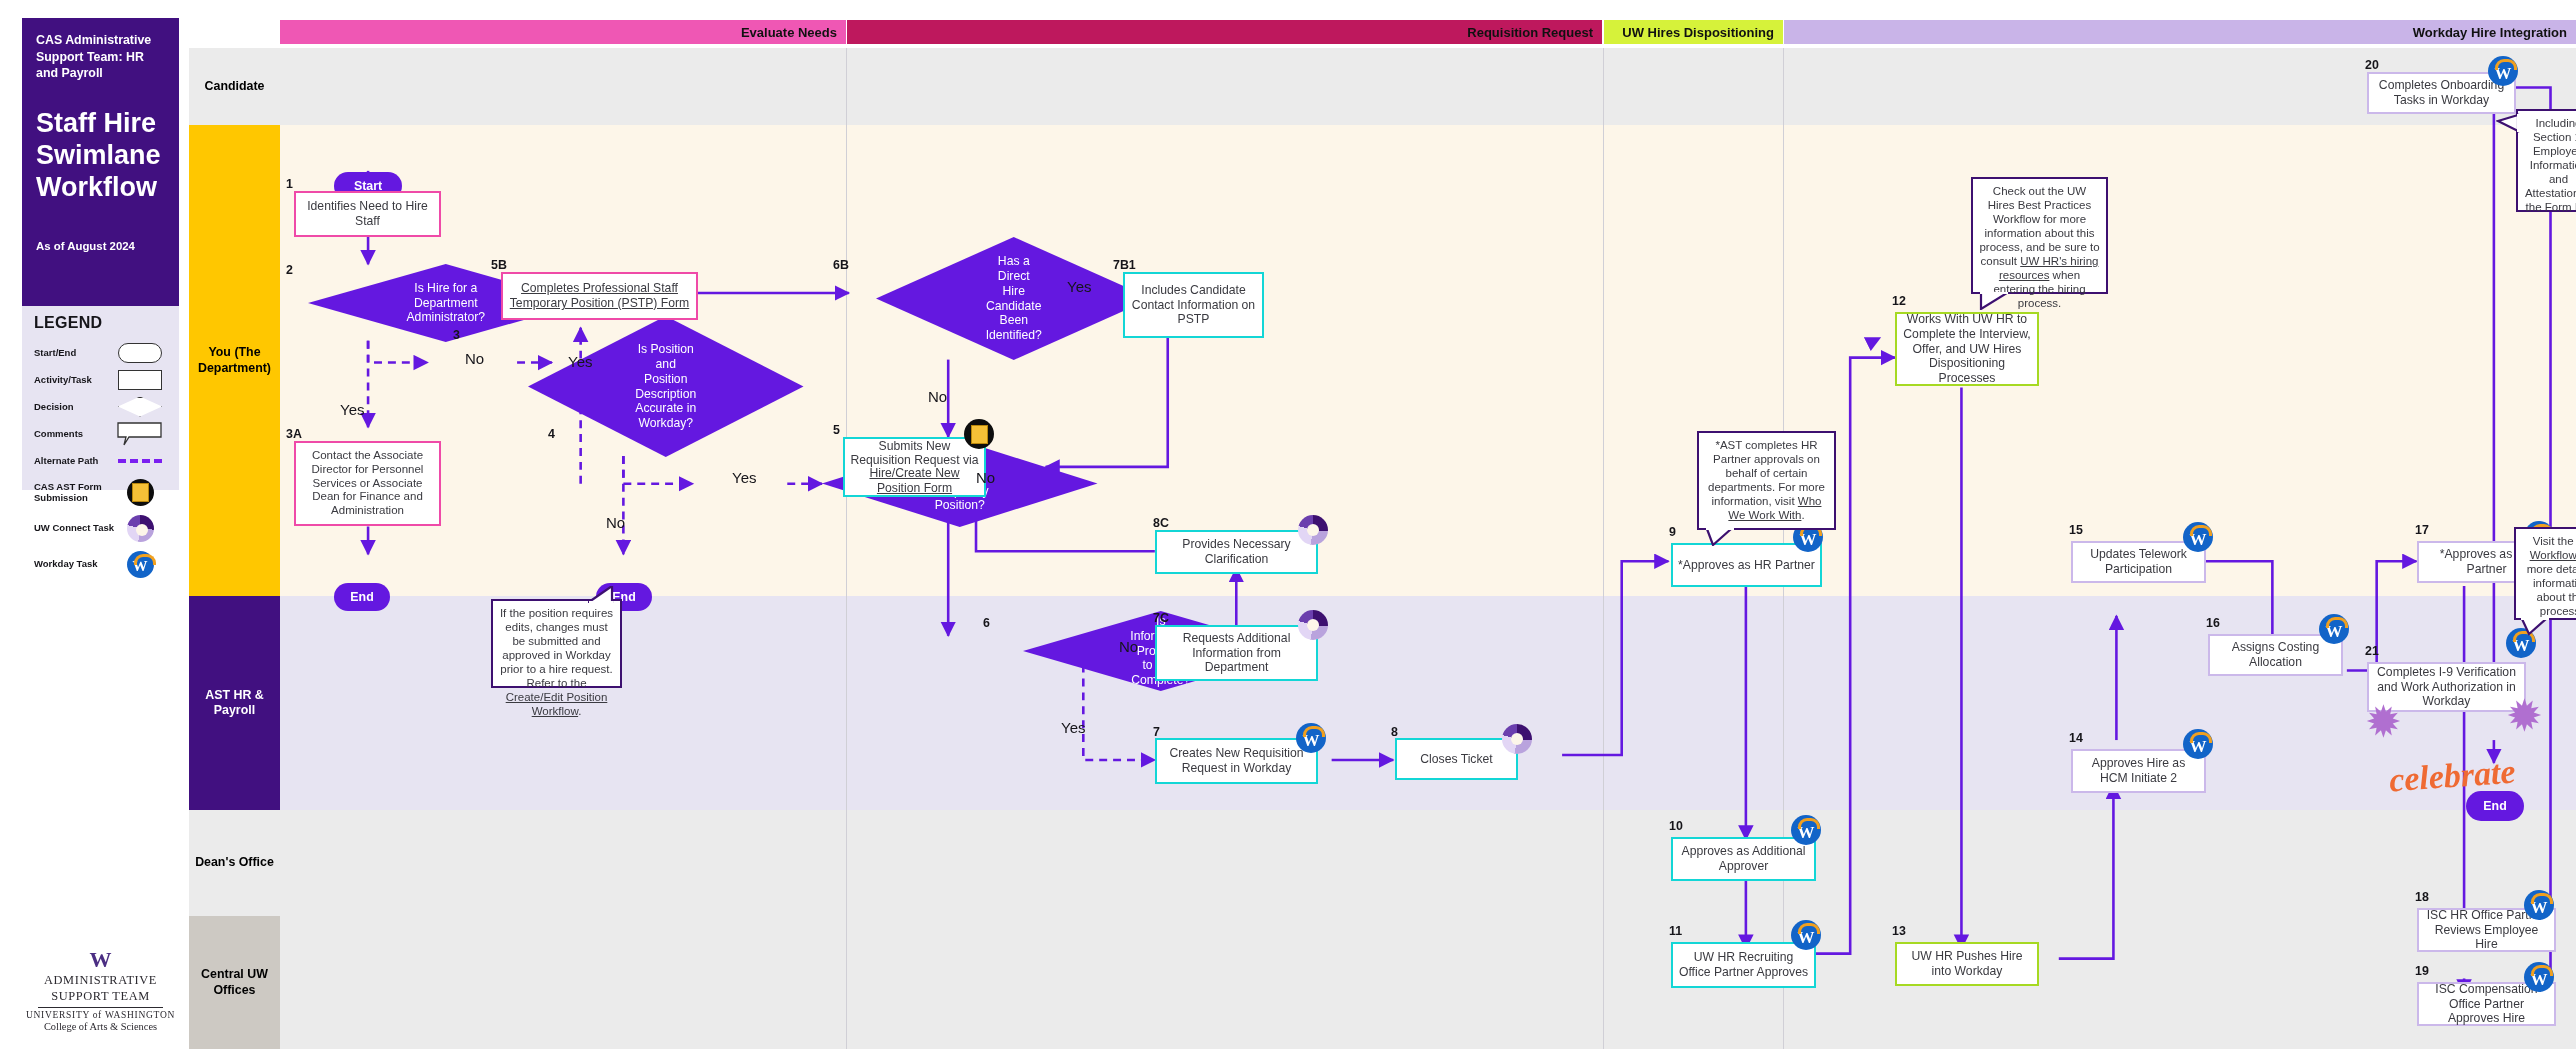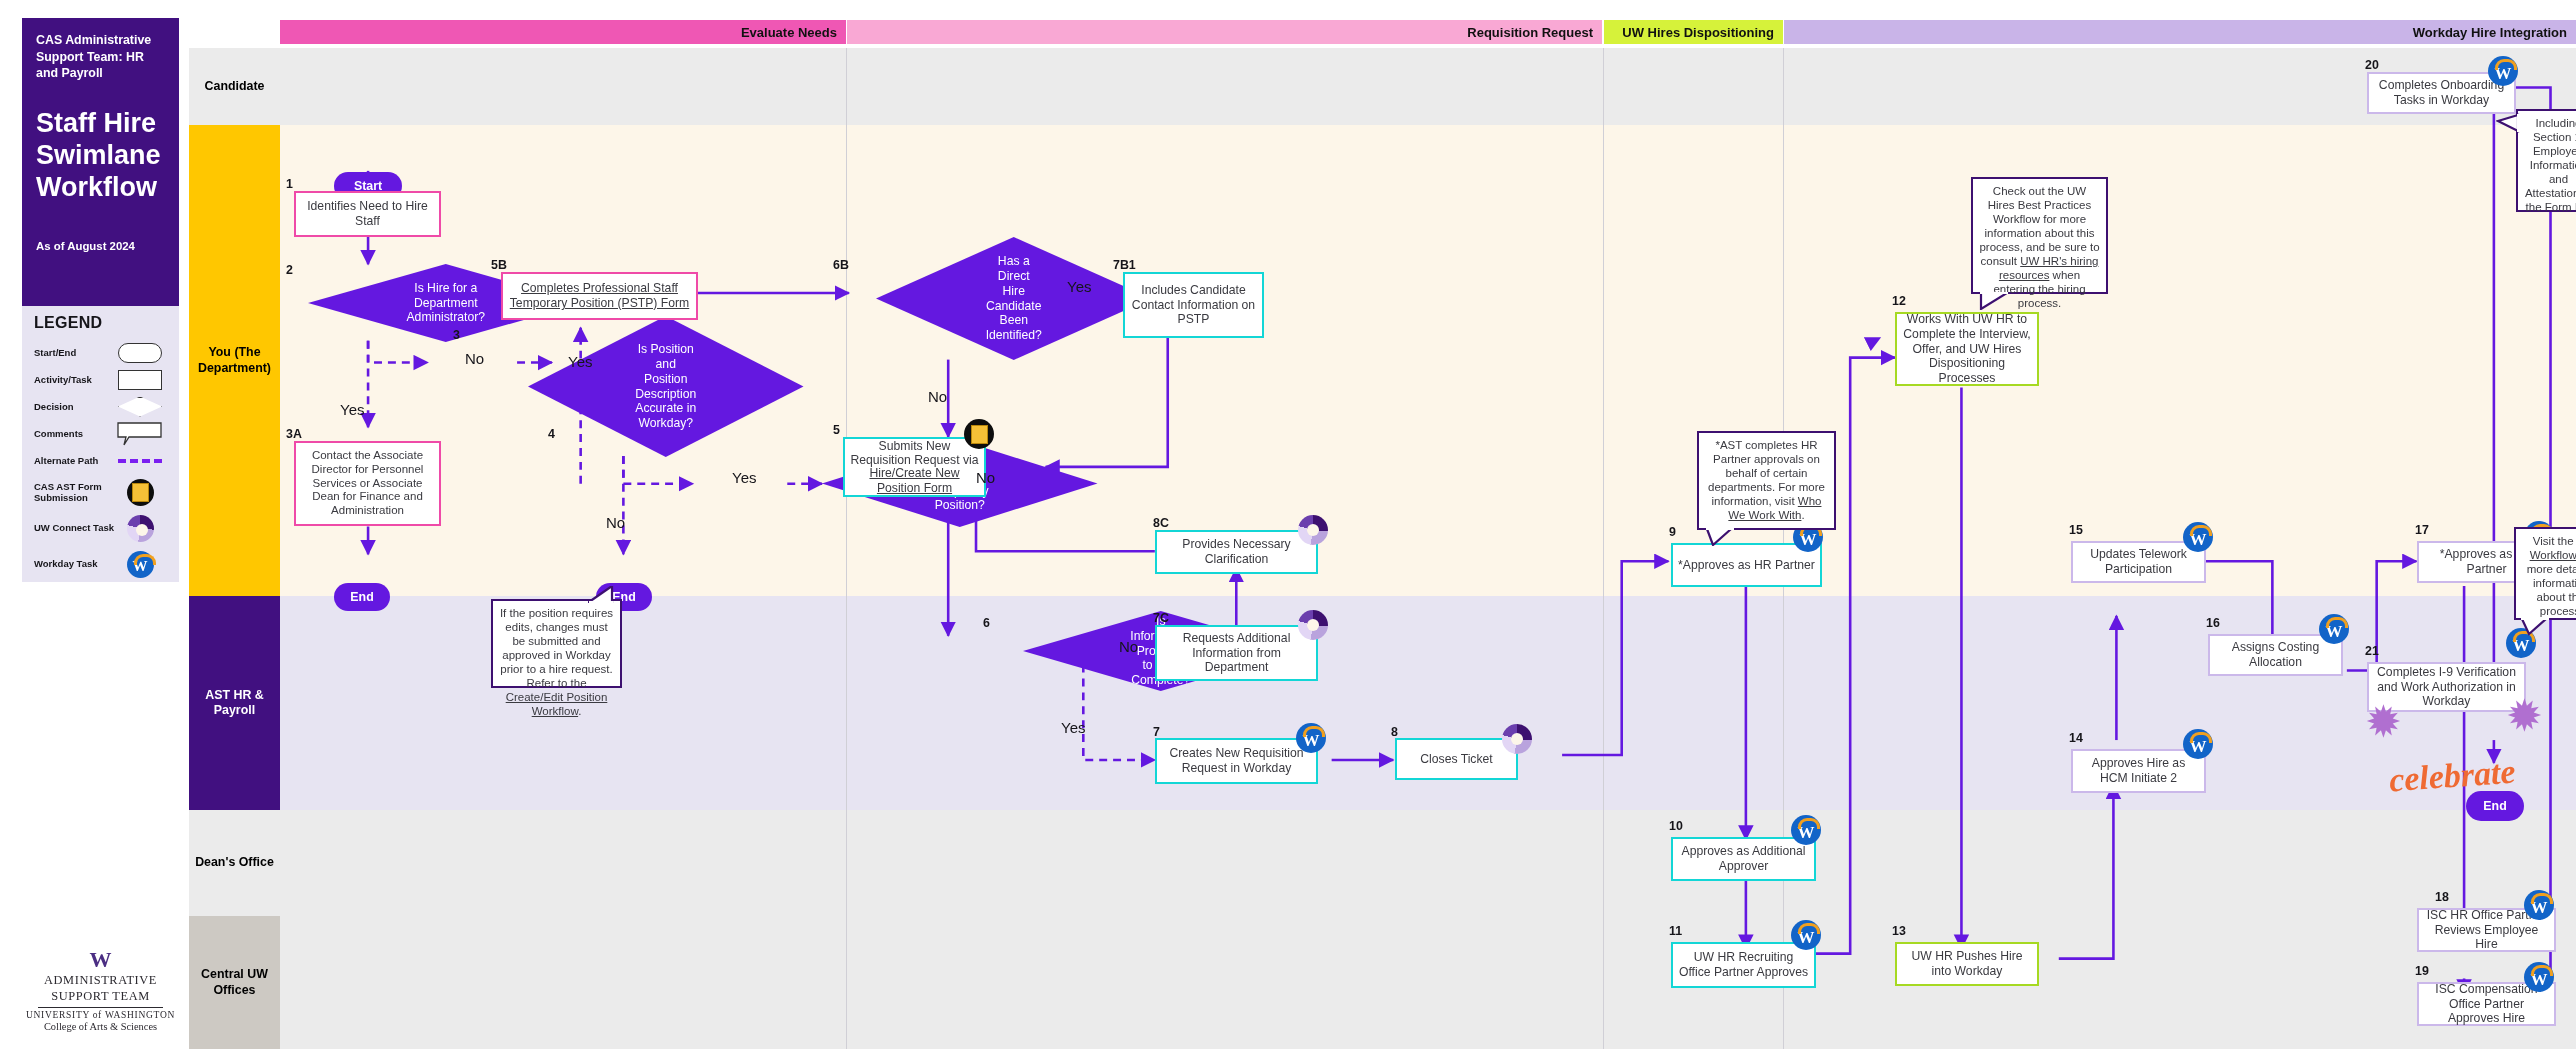--- a/index.html
+++ b/index.html
@@ -16,21 +16,21 @@
   #left-panel { position: absolute; left: 0; top: 0; width: 189px; height: 1049px; background: #ffffff; }
   #title-block {
     position: absolute; left: 22px; top: 18px; width: 157px; height: 288px;
     background: #411080; color: #ffffff; padding: 14px 12px 0 14px;
   }
   #title-sub { font-size: 12.4px; font-weight: bold; line-height: 1.35; }
   #title-main { font-size: 27px; font-weight: bold; line-height: 1.18; margin-top: 26px; }
   #title-date { font-size: 11.4px; font-weight: bold; margin-top: 36px; }
 
   #legend-block {
-    position: absolute; left: 22px; top: 306px; width: 157px; height: 276px;
+    position: absolute; left: 22px; top: 306px; width: 157px; height: 184px;
     background: #e7e4f2; padding: 8px 10px 0 12px;
   }
   #legend-title { font-size: 16px; font-weight: bold; color: #16151a; letter-spacing: 0.3px; margin-bottom: 10px; }
   .legend-row { display: flex; align-items: center; height: 21px; margin-bottom: 6px; }
   .legend-row.tall { height: 30px; }
   .legend-label { font-size: 9.5px; font-weight: bold; color: #16151a; width: 83px; line-height: 1.2; }
   .legend-art { width: 46px; height: 26px; position: relative; display:flex; align-items:center; justify-content:center;}
 
   .sh-startend { width: 44px; height: 20px; border: 1.3px solid #333; border-radius: 10px; background: #fff; }
   .sh-task { width: 44px; height: 20px; border: 1.3px solid #333; background: #fff; }
@@ -204,21 +204,21 @@
 
   <div id="diagram">
 
     <div class="lane-band" style="top:48px;height:78px;background:#ebebeb;"></div>
     <div class="lane-band" style="top:125px;height:471px;background:#fdf6e9;"></div>
     <div class="lane-band" style="top:596px;height:214px;background:#e7e4f2;"></div>
     <div class="lane-band" style="top:810px;height:106px;background:#ebebeb;"></div>
     <div class="lane-band" style="top:916px;height:133px;background:#ebebeb;"></div>
 
     <div class="phase" style="left:0px;   width:566px; background:#ef57b4;">Evaluate Needs</div>
-    <div class="phase" style="left:567px; width:755px; background:#f9a8d4;">Requisition Request</div>
+    <div class="phase" style="left:567px; width:755px; background:#be185d;">Requisition Request</div>
     <div class="phase" style="left:1324px; width:179px; background:#d6f23a;">UW Hires Dispositioning</div>
     <div class="phase" style="left:1504px; width:792px; background:#c9b4e8;">Workday Hire Integration</div>
 
     <div class="phase-divider" style="left:566px;"></div>
     <div class="phase-divider" style="left:1323px;"></div>
     <div class="phase-divider" style="left:1503px;"></div>
 
     <svg class="wires" viewBox="0 0 2310 1056" width="2296" height="1049">
       <defs>
         <marker id="ah" markerWidth="7" markerHeight="7" refX="5.5" refY="3" orient="auto">
@@ -383,21 +383,21 @@
     <div class="badge wd" style="left:1903px;top:522px;">W</div>
 
     <div class="node-num" style="left:1926px;top:616px;">16</div>
     <div class="node lilac" style="left:1928px;top:634px;width:135px;height:42px;">Assigns Costing Allocation</div>
     <div class="badge wd" style="left:2039px;top:614px;">W</div>
 
     <div class="node-num" style="left:2135px;top:523px;">17</div>
     <div class="node lilac" style="left:2137px;top:541px;width:139px;height:42px;">*Approves as HR Partner</div>
     <div class="badge wd" style="left:2244px;top:521px;">W</div>
 
-    <div class="node-num" style="left:2135px;top:890px;margin-left:20px;">18</div>
+    <div class="node-num" style="left:2135px;top:890px;">18</div>
     <div class="node lilac" style="left:2137px;top:908px;width:139px;height:44px;">ISC HR Office Partner Reviews Employee Hire</div>
     <div class="badge wd" style="left:2244px;top:890px;">W</div>
 
     <div class="node-num" style="left:2135px;top:964px;">19</div>
     <div class="node lilac" style="left:2137px;top:982px;width:139px;height:44px;">ISC Compensation Office Partner Approves Hire</div>
     <div class="badge wd" style="left:2244px;top:962px;">W</div>
 
     <div class="node-num" style="left:2085px;top:58px;">20</div>
     <div class="node lilac" style="left:2087px;top:72px;width:149px;height:42px;">Completes Onboarding Tasks in Workday</div>
     <div class="badge wd" style="left:2208px;top:56px;">W</div>

